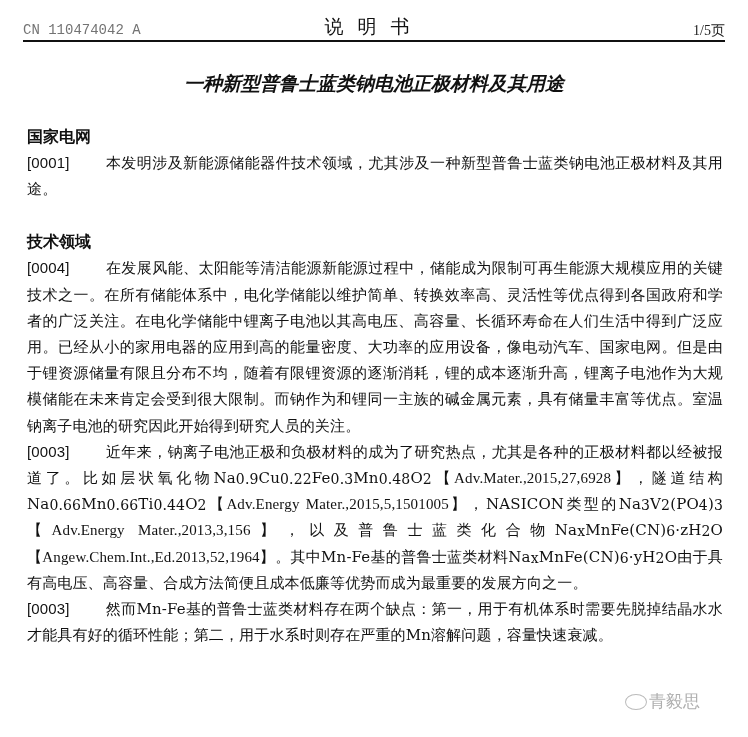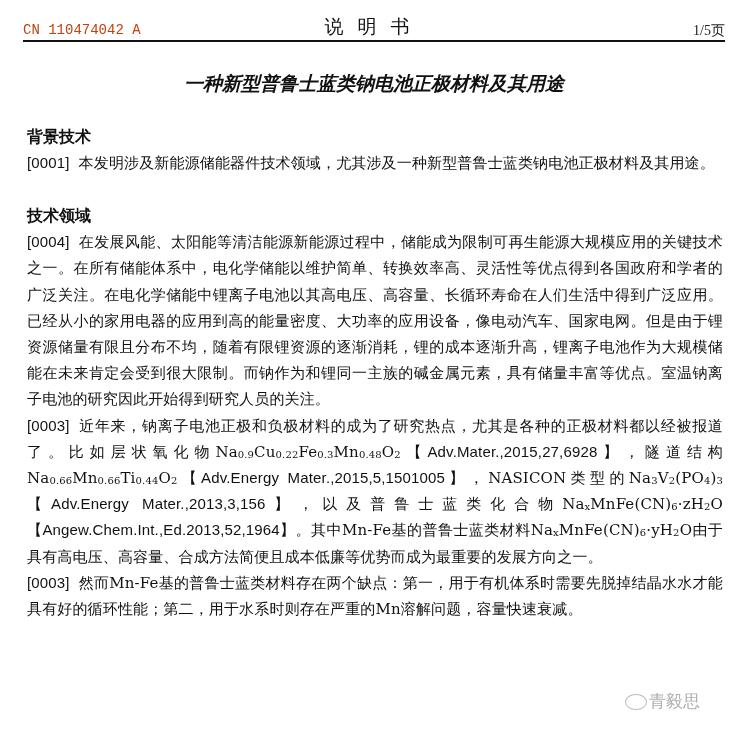--- a/index.html
+++ b/index.html
@@ -1,46 +1,46 @@
 <!DOCTYPE html>
 <html><head>
 <meta charset="utf-8">
 <style>
   html, body { margin: 0; padding: 0; background: #ffffff; }
   body { width: 748px; height: 737px; overflow: hidden; position: relative; color: #111; font-family: "DejaVu Serif", "Liberation Serif", serif; }
   .header { position: absolute; left: 23px; right: 23px; top: 12px; height: 30px; }
-  .doc-id { position: absolute; left: 0; top: 10px; font-family: "Liberation Mono", "DejaVu Sans Mono", monospace; font-size: 14px; color: #c2410c; }
+  .doc-id { position: absolute; left: 0; top: 10px; font-family: "Liberation Mono", "DejaVu Sans Mono", monospace; font-size: 14px; color: #737373; }
   .doc-kind { position: absolute; left: 0; right: 0; top: 2px; text-align: center; font-family: "DejaVu Sans", sans-serif; font-size: 19px; letter-spacing: 14px; color: #111; }
   .page-no { position: absolute; right: 0; top: 10px; font-family: "Liberation Serif", serif; font-size: 14px; color: #222; margin-left: 43px; }
   .rule { position: absolute; left: 23px; right: 23px; top: 40px; height: 2px; background: #111; }
   .title { position: absolute; left: 0; right: 0; top: 71px; text-align: center; font-family: "DejaVu Sans", sans-serif; font-size: 19px; font-weight: bold; color: #111; font-style: italic; }
   .content { position: absolute; left: 27px; right: 25px; top: 124px; }
   .section-head { font-family: "DejaVu Sans", sans-serif; font-size: 16px; font-weight: bold; height: 26px; line-height: 26px; }
   .para { font-size: 15px; line-height: 26.2px; text-align: justify; letter-spacing: 0.15px; }
-  .pnum { font-family: "Liberation Sans", sans-serif; margin-right: 9px; }
+  .pnum { font-family: "Liberation Sans", sans-serif; margin-right: 36px; }
   .gap { height: 27px; }
-  .mono { font-family: Liberation Sans, sans-serif; }
-  sub { font-size: 10px; vertical-align: -1px; line-height: 0; }
+  .mono { font-family: Liberation Serif, serif; }
+  sub { font-size: 14px; vertical-align: -1px; line-height: 0; }
   .watermark { position: absolute; left: 625px; top: 690px; font-family: "DejaVu Sans", sans-serif; font-size: 17px; color: #9a9a9a; opacity: 0.8; text-align: right; }
   .wm-icon { display: inline-block; width: 20px; height: 14px; border: 1px solid #aaa; border-radius: 50%; margin-right: 2px; vertical-align: middle; }
 </style>
 </head>
 <body>
 
 <div class="header">
   <span class="doc-id">CN 110474042 A</span>
   <span class="doc-kind">说明书</span>
   <span class="page-no">1/5页</span>
 </div>
 <div class="rule"></div>
 
 <div class="title">一种新型普鲁士蓝类钠电池正极材料及其用途</div>
 
 <div class="content">
-  <div class="section-head">背景技术</div>
+  <div class="section-head">国家电网</div>
   <div class="para"><span class="pnum">[0001]</span><span>本发明涉及新能源储能器件技术领域，尤其涉及一种新型普鲁士蓝类钠电池正极材料及其用途。</span></div>
 
   <div class="gap"></div>
 
   <div class="section-head">技术领域</div>
   <div class="para"><span class="pnum">[0004]</span><span>在发展风能、太阳能等清洁能源新能源过程中，储能成为限制可再生能源大规模应用的关键技术之一。在所有储能体系中，电化学储能以维护简单、转换效率高、灵活性等优点得到各国政府和学者的广泛关注。在电化学储能中锂离子电池以其高电压、高容量、长循环寿命在人们生活中得到广泛应用。已经从小的家用电器的应用到高的能量密度、大功率的应用设备，像电动汽车、国家电网。但是由于锂资源储量有限且分布不均，随着有限锂资源的逐渐消耗，锂的成本逐渐升高，锂离子电池作为大规模储能在未来肯定会受到很大限制。而钠作为和锂同一主族的碱金属元素，具有储量丰富等优点。室温钠离子电池的研究因此开始得到研究人员的关注。</span></div>
 
   <div class="para"><span class="pnum">[0003]</span><span>近年来，钠离子电池正极和负极材料的成为了研究热点，尤其是各种的正极材料都以经被报道了。比如层状氧化物</span><span><span>Na</span><sub>0.9</sub><span>Cu</span><sub>0.22</sub><span>Fe</span><sub>0.3</sub><span>Mn</span><sub>0.48</sub><span>O</span><sub>2</sub></span><span class="mono">【Adv.Mater.,2015,27,6928】</span><span>，隧道结构</span><span><span>Na</span><sub>0.66</sub><span>Mn</span><sub>0.66</sub><span>Ti</span><sub>0.44</sub><span>O</span><sub>2</sub></span><span class="mono">【Adv.Energy Mater.,2015,5,1501005】</span><span>，NASICON类型的</span><span><span>Na</span><sub>3</sub><span>V</span><sub>2</sub><span>(PO</span><sub>4</sub><span>)</span><sub>3</sub></span><span class="mono">【Adv.Energy Mater.,2013,3,156】</span><span>，以及普鲁士蓝类化合物</span><span><span>Na</span><sub>x</sub><span>MnFe(CN)</span><sub>6</sub><span>·zH</span><sub>2</sub><span>O</span></span><span class="mono">【Angew.Chem.Int.,Ed.2013,52,1964】</span><span>。其中Mn-Fe基的普鲁士蓝类材料</span><span><span>Na</span><sub>x</sub><span>MnFe(CN)</span><sub>6</sub><span>·yH</span><sub>2</sub><span>O</span></span><span>由于具有高电压、高容量、合成方法简便且成本低廉等优势而成为最重要的发展方向之一。</span></div>
 
   <div class="para"><span class="pnum">[0003]</span><span>然而Mn-Fe基的普鲁士蓝类材料存在两个缺点：第一，用于有机体系时需要先脱掉结晶水水才能具有好的循环性能；第二，用于水系时则存在严重的Mn溶解问题，容量快速衰减。</span></div>

